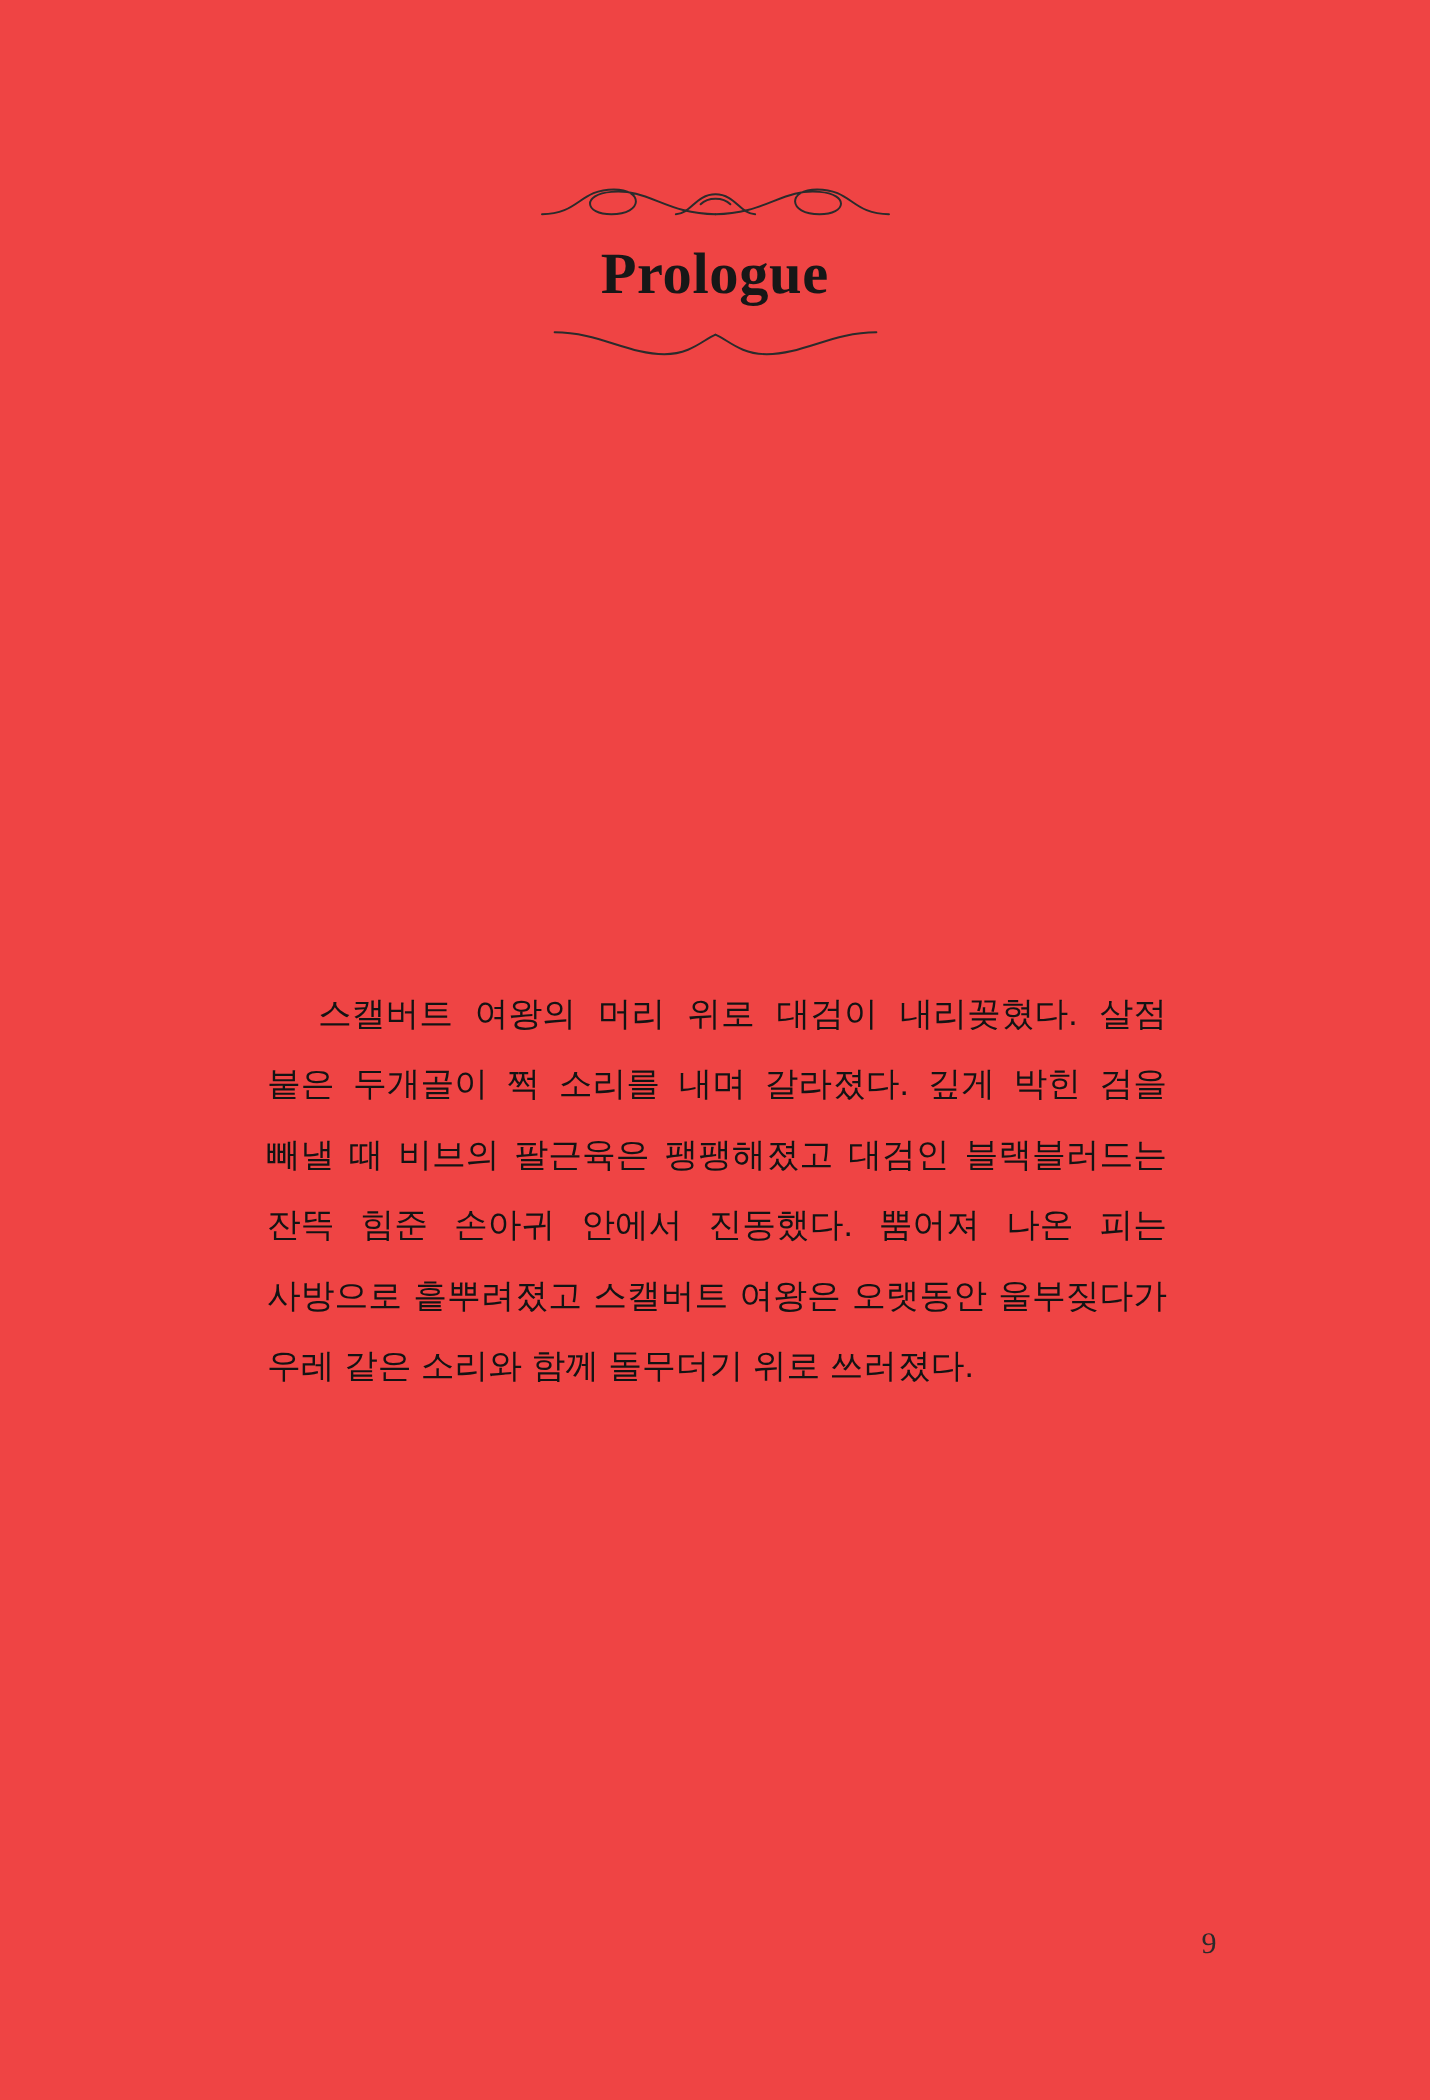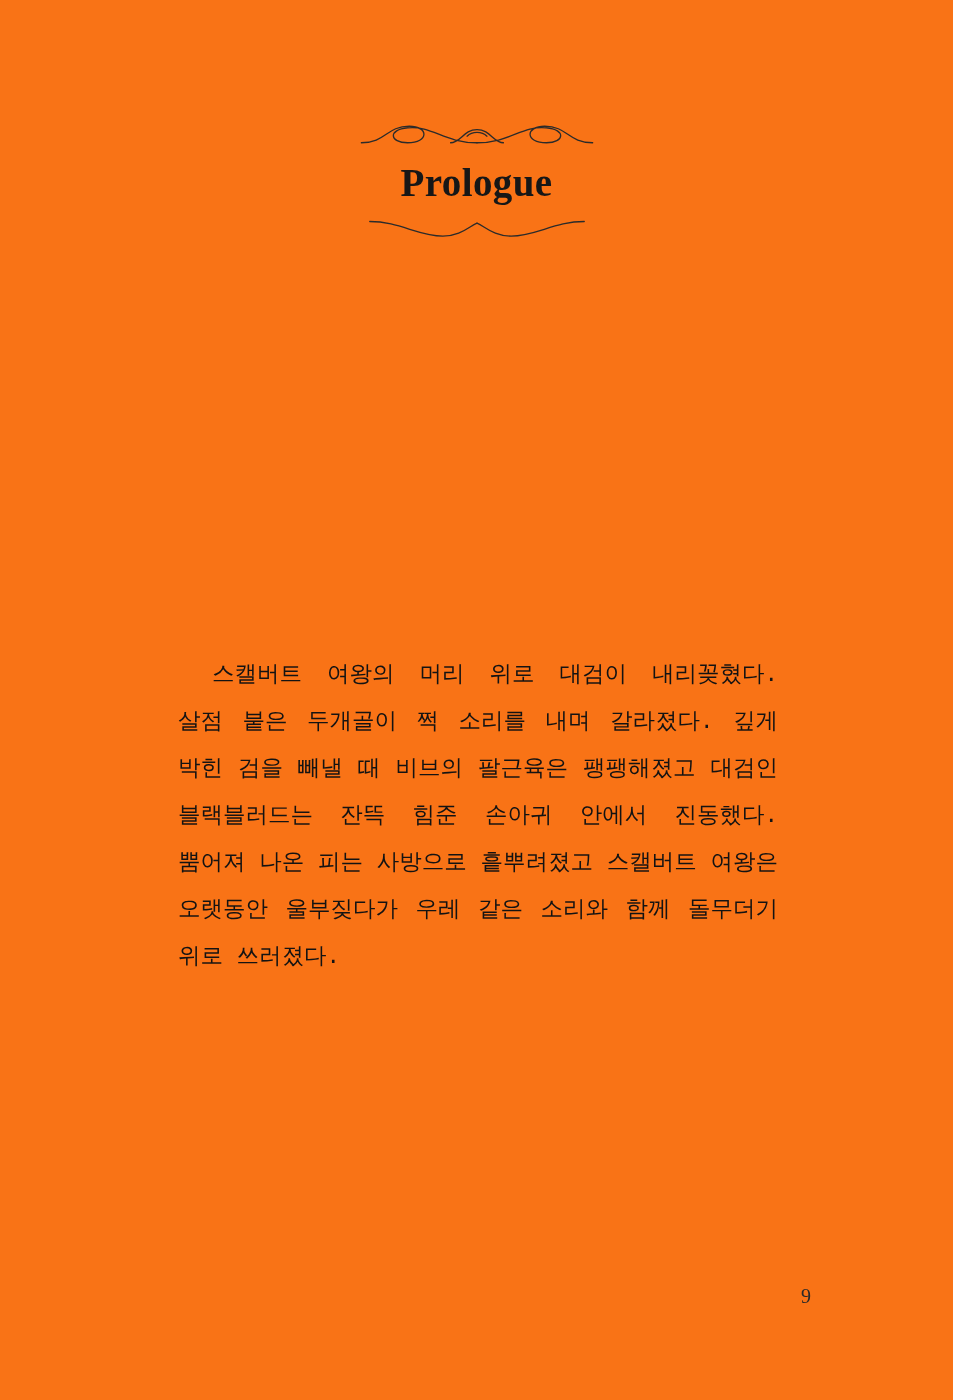--- a/index.html
+++ b/index.html
@@ -12,21 +12,21 @@
     height: 1400px;
     position: relative;
     font-family: "Liberation Serif", serif;
     color: #1a1a1a;
     overflow: hidden;
   }
 
   .page {
     position: absolute;
     inset: 0;
-    background: #f97316;
+    background: #ef4444;
   }
 
   
   .chapter-header {
     position: absolute;
     top: 118px;
     left: 0;
     right: 0;
     text-align: center;
   }
@@ -59,21 +59,21 @@
   
   .body-text {
     position: absolute;
     top: 652px;
     left: 178px;
     width: 600px;
   }
 
   .body-text p {
     margin: 0;
-    font-family: Liberation Mono, monospace;
+    font-family: Liberation Sans, sans-serif;
     font-size: 22.5px;
     line-height: 47px;
     text-align: justify;
     text-justify: inter-character;
     text-indent: 34px;
     color: #131313;
     word-break: keep-all;
   }
 
   .body-text p + p {

